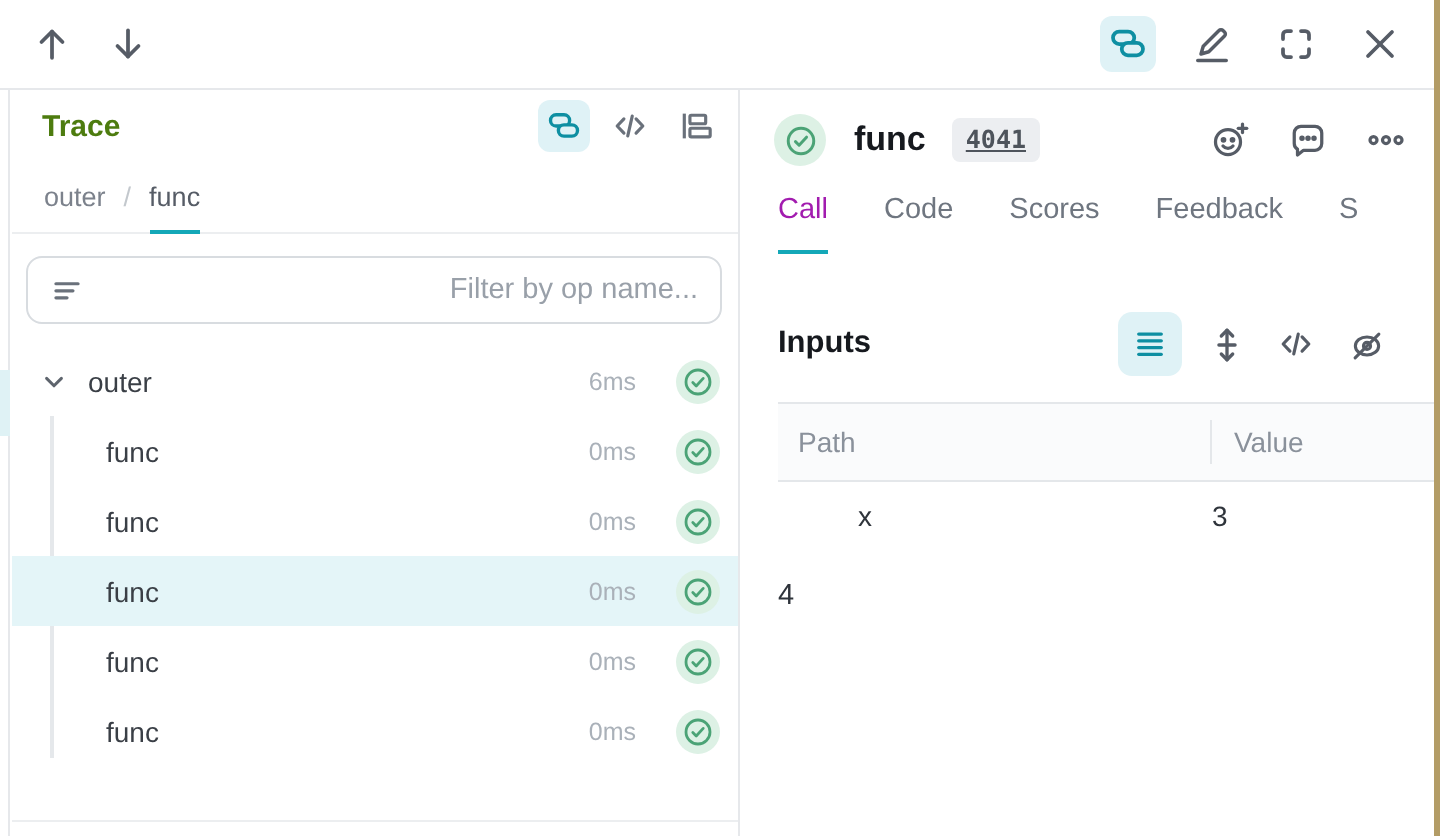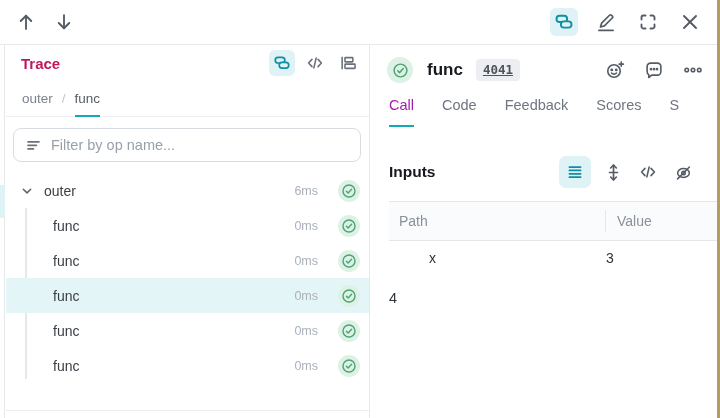--- a/index.html
+++ b/index.html
@@ -32,41 +32,41 @@
     background:#fff; border-right:1px solid #e6e8eb;
   }
   .underlay-highlight { position:absolute; left:0; top:140px; width:5px; height:33px; background:#dff2f5; }
 
   
   .trace-panel {
     position:absolute; left:6px; top:45px; width:364px; height:373px;
     background:#fff; border-right:1px solid #e6e8eb;
   }
   .trace-header { height:36px; display:flex; align-items:center; padding:0 8px; }
-  .trace-title { font-size:15px; font-weight:700; color:#be185d; padding-left:7px; }
+  .trace-title { font-size:15px; font-weight:700; color:#4d7c0f; padding-left:7px; }
   .trace-header-icons { margin-left:auto; display:flex; gap:7px; align-items:center; }
 
   .breadcrumb {
     height:36px; display:flex; align-items:center; gap:9px; padding-left:16px;
     border-bottom:1px solid #eceef0; font-size:13.5px; color:#7c828c;
   }
   .crumb { color:#7c828c; }
   .crumb-sep { color:#c3c8cd; }
   .crumb-active {
     color:#565c66; height:100%; display:flex; align-items:center;
     border-bottom:2.5px solid #14a8b8; margin-bottom:-1px;
   }
 
   .filter-box {
     margin:11px 8px 0 7px; height:34px; border:1px solid #d8dce0; border-radius:8px;
     display:flex; align-items:center; gap:9px; padding:0 11px; background:#fff;
   }
   .filter-input {
     border:none; outline:none; flex:1; font-family:"Liberation Sans",sans-serif;
-    font-size:14.5px; color:#15803d; background:transparent;
+    font-size:14.5px; color:#15803d; background:transparent;text-align:right;
   }
   .filter-input::placeholder { color:#99a0a9; }
 
   .tree { margin-top:11px; position:relative; }
   .guide-line { position:absolute; left:19px; top:35px; width:2px; height:171px; background:#e5e8eb; }
   .tree-row { position:relative; height:35px; display:flex; align-items:center; padding-right:9px; cursor:pointer; }
   .tree-row.selected { background:#e4f5f8; }
   .chevron { width:16px; margin-left:13px; display:flex; }
   .tree-label { font-size:14px; color:#3a3f46; margin-left:9px; }
   .tree-row.child .tree-label { margin-left:47px; }
@@ -356,22 +356,22 @@
                 <circle cx="13" cy="8" r="1.4"></circle>
             </svg>
           </span>
         </button>
       </div>
     </div>
 
     <div class="tabs">
       <span class="tab active">Call</span>
       <span class="tab">Code</span>
+      <span class="tab">Scores</span>
       <span class="tab">Feedback</span>
-      <span class="tab">Scores</span>
       <span class="tab">S</span>
     </div>
 
     <div class="section-header">
       <span class="section-title">Inputs</span>
       <div class="section-icons">
         <button class="icon-btn sq active">
           <span>
             <svg width="18" height="18" viewBox="0 0 16 16" fill="none" stroke="#0e8fa2" stroke-width="1.5" stroke-linecap="round">
               <path d="M3 3.6 h10"></path>

